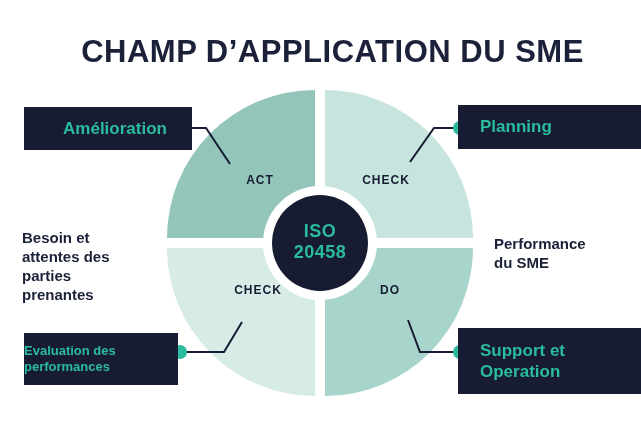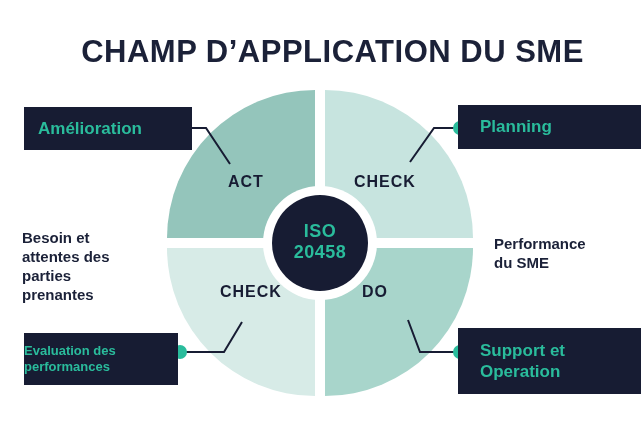--- a/index.html
+++ b/index.html
@@ -12,35 +12,35 @@
   }
   .title{
     position:absolute;left:0;top:22px;width:641px;
     margin:12px;text-align:center;
     font-size:31px;font-weight:800;letter-spacing:.5px;
     color:#1b2138;
   }
   .cycle-svg{position:absolute;left:0;top:0;}
   .quad-label{
     position:absolute;
-    font-size:16px;font-weight:bold;letter-spacing:1px;
-    color:#171c33;
+    font-size:12px;font-weight:bold;letter-spacing:1px;
+    color:#171c33;text-align:center;
   }
   .center-label{
     position:absolute;left:268px;top:221px;width:104px;
     text-align:center;color:#2abc9c;
     font-size:18px;font-weight:bold;line-height:21px;letter-spacing:.5px;
   }
   .nav-box{
     position:absolute;
     background:#171c33;
     display:flex;flex-direction:column;justify-content:center;
     color:#2abc9c;font-weight:bold;
   }
-  .box-amelioration{left:24px;top:107px;width:154px;height:43px;padding-left:14px;font-size:17px;}
+  .box-amelioration{left:24px;top:107px;width:154px;height:43px;padding-left:14px;font-size:17px;align-items:center;}
   .box-planning{left:458px;top:105px;width:168px;height:44px;padding-left:22px;font-size:17px;}
   .box-evaluation{left:24px;top:333px;width:154px;height:52px;font-size:13px;line-height:16px;}
   .box-support{left:458px;top:328px;width:172px;height:66px;padding-left:22px;font-size:17px;line-height:21px;}
   .side-note{
     position:absolute;
     color:#1b2138;font-size:15px;font-weight:bold;line-height:19px;margin-top:28px;
   }
   .note-left{left:22px;top:200px;}
   .note-right{left:494px;top:206px;}
 </style>

